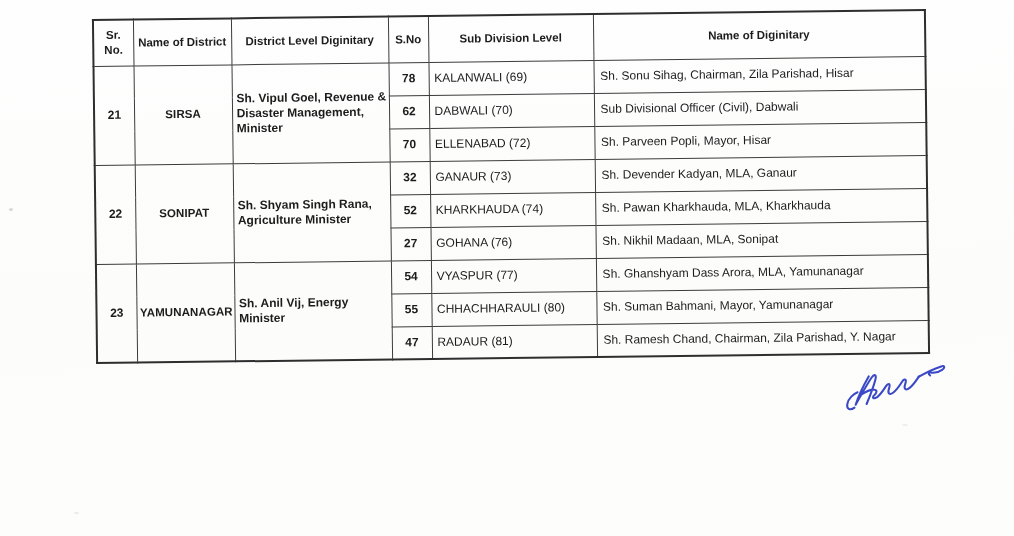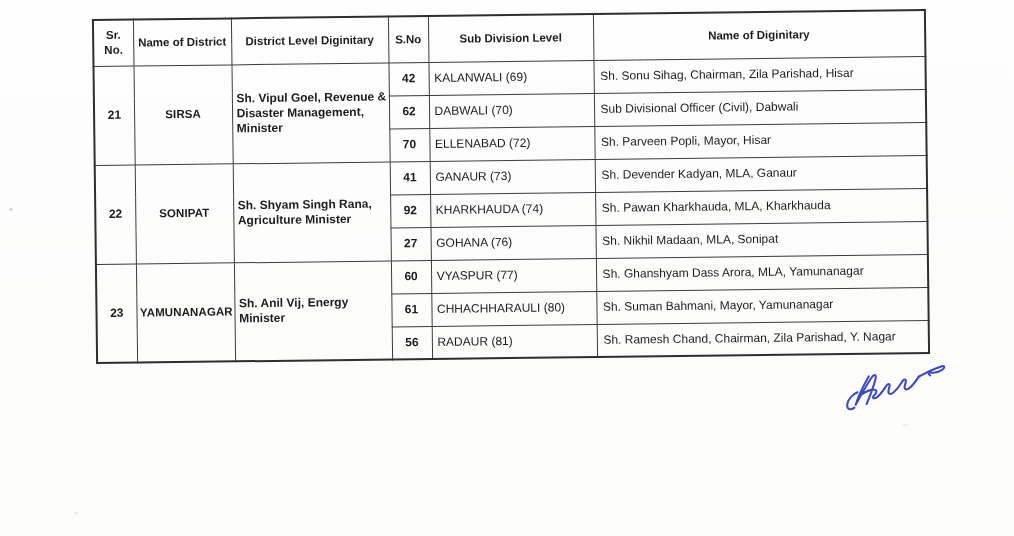--- a/index.html
+++ b/index.html
@@ -99,67 +99,67 @@
             <th>S.No</th>
             <th>Sub Division Level</th>
             <th>Name of Diginitary</th>
           </tr>
       </thead>
       <tbody id="table-body">
           <tr>
             <td class="c-center bold" rowspan="3">21</td>
             <td class="c-center bold district-cell" rowspan="3">SIRSA</td>
             <td class="c-left bold district-dignitary-cell" rowspan="3">Sh. Vipul Goel, Revenue &amp; Disaster Management, Minister</td>
-            <td class="c-center bold">42</td>
+            <td class="c-center bold">78</td>
             <td class="c-left">KALANWALI (69)</td>
             <td class="c-left dignitary-cell">Sh. Sonu Sihag, Chairman, Zila Parishad, Hisar</td>
           </tr>
           <tr>
             <td class="c-center bold">62</td>
             <td class="c-left">DABWALI (70)</td>
             <td class="c-left dignitary-cell">Sub Divisional Officer (Civil), Dabwali</td>
           </tr>
           <tr>
             <td class="c-center bold">70</td>
             <td class="c-left">ELLENABAD (72)</td>
             <td class="c-left dignitary-cell">Sh. Parveen Popli, Mayor, Hisar</td>
           </tr>
           <tr>
             <td class="c-center bold" rowspan="3">22</td>
             <td class="c-center bold district-cell" rowspan="3">SONIPAT</td>
             <td class="c-left bold district-dignitary-cell" rowspan="3">Sh. Shyam Singh Rana, Agriculture Minister</td>
-            <td class="c-center bold">41</td>
+            <td class="c-center bold">32</td>
             <td class="c-left">GANAUR (73)</td>
             <td class="c-left dignitary-cell">Sh. Devender Kadyan, MLA, Ganaur</td>
           </tr>
           <tr>
-            <td class="c-center bold">92</td>
+            <td class="c-center bold">52</td>
             <td class="c-left">KHARKHAUDA (74)</td>
             <td class="c-left dignitary-cell">Sh. Pawan Kharkhauda, MLA, Kharkhauda</td>
           </tr>
           <tr>
             <td class="c-center bold">27</td>
             <td class="c-left">GOHANA (76)</td>
             <td class="c-left dignitary-cell">Sh. Nikhil Madaan, MLA, Sonipat</td>
           </tr>
           <tr>
             <td class="c-center bold" rowspan="3">23</td>
             <td class="c-center bold district-cell" rowspan="3">YAMUNANAGAR</td>
             <td class="c-left bold district-dignitary-cell" rowspan="3">Sh. Anil Vij, Energy Minister</td>
-            <td class="c-center bold">60</td>
+            <td class="c-center bold">54</td>
             <td class="c-left">VYASPUR (77)</td>
             <td class="c-left dignitary-cell">Sh. Ghanshyam Dass Arora, MLA, Yamunanagar</td>
           </tr>
           <tr>
-            <td class="c-center bold">61</td>
+            <td class="c-center bold">55</td>
             <td class="c-left">CHHACHHARAULI (80)</td>
             <td class="c-left dignitary-cell">Sh. Suman Bahmani, Mayor, Yamunanagar</td>
           </tr>
           <tr>
-            <td class="c-center bold">56</td>
+            <td class="c-center bold">47</td>
             <td class="c-left">RADAUR (81)</td>
             <td class="c-left dignitary-cell">Sh. Ramesh Chand, Chairman, Zila Parishad, Y. Nagar</td>
           </tr>
         </tbody>
     </table>
   </div>
 
   <svg class="signature" viewBox="0 0 160 80" aria-label="">
     <g fill="none" stroke-width="3" stroke-linecap="round" stroke-linejoin="round">
       <path d="M22,66 C16,70 10,68 12,60 C14,52 22,46 28,44 M46,22 C38,34 28,52 24,62 C32,50 42,34 50,24 C54,19 58,20 55,28 C51,40 44,54 40,62 M33,48 C40,44 48,41 53,42 C57,43 56,47 52,50 C48,53 50,56 56,53 C62,49 66,43 70,38 C74,33 77,35 74,42 C71,49 74,52 80,48 C86,44 90,38 94,33 C98,28 101,30 98,37 C95,44 98,47 104,43 C110,39 115,32 119,27" stroke="#3b49c6"></path>

